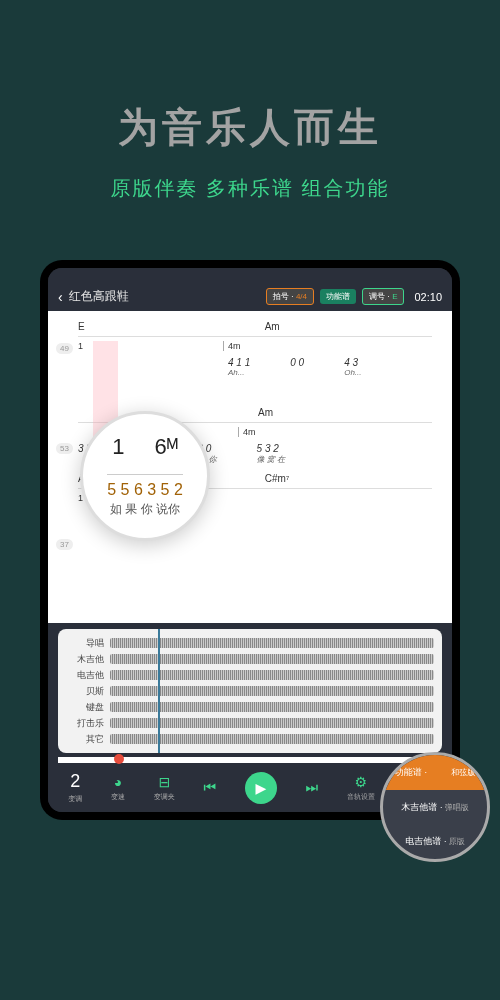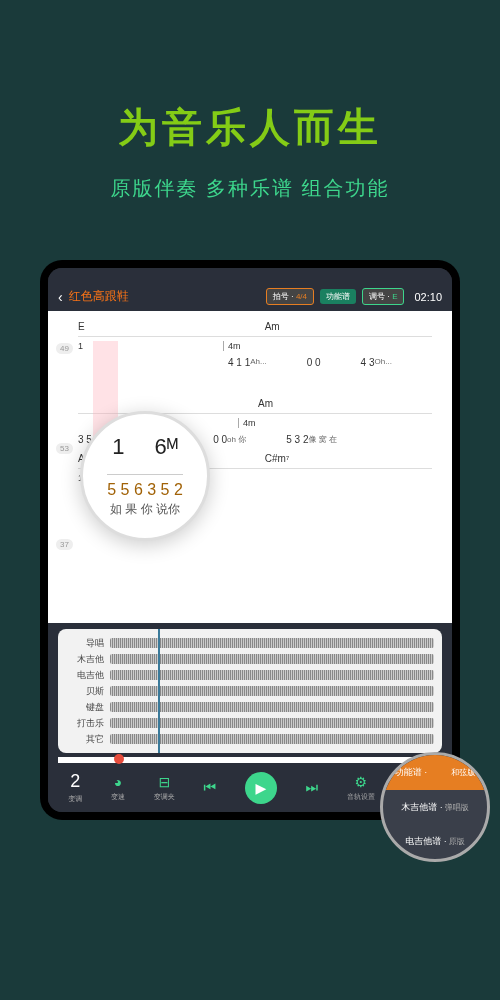--- a/index.html
+++ b/index.html
@@ -9,21 +9,21 @@
   background: #1a3a3a;
   font-family: -apple-system, "PingFang SC", sans-serif;
   overflow: hidden;
   position: relative;
 }
 .hero {
   text-align: center;
   padding-top: 100px;
 }
 .hero-title {
-  color: #84cc16;
+  color: #a3a3a3;
   font-size: 40px;
   font-weight: 600;
   letter-spacing: 4px;
 }
 .hero-sub {
   color: #3dd68c;
   font-size: 20px;
   margin-top: 20px;
   letter-spacing: 2px;
 }
@@ -59,21 +59,21 @@
   align-items: center;
   padding: 6px 10px;
   background: #2a2f3a;
   gap: 6px;
 }
 .back-icon {
   color: #fff;
   font-size: 14px;
 }
 .song-title {
-  color: #f97316;
+  color: #e5e5e5;
   font-size: 12px;
   flex: 1;
 }
 .badge {
   font-size: 8px;
   padding: 2px 6px;
   border-radius: 3px;
   color: #fff;
 }
 .badge-p { background: #444; border: 1px solid #e67e22; }
@@ -110,21 +110,21 @@
   border-radius: 6px;
   padding: 1px 4px;
 }
 .note-row {
   display: flex;
   gap: 40px;
   font-size: 9px;
   color: #333;
   margin-bottom: 6px;
 }
-.note-cell { display: flex; flex-direction: row; }
+.note-cell { display: flex; flex-direction: column; font-style: italic; }
 .note-cell .n { font-size: 10px; }
 .note-cell .l { font-size: 8px; color: #666; }
 .highlight {
   position: absolute;
   left: 45px;
   top: 30px;
   width: 25px;
   height: 140px;
   background: rgba(255, 182, 193, 0.4);
 }

